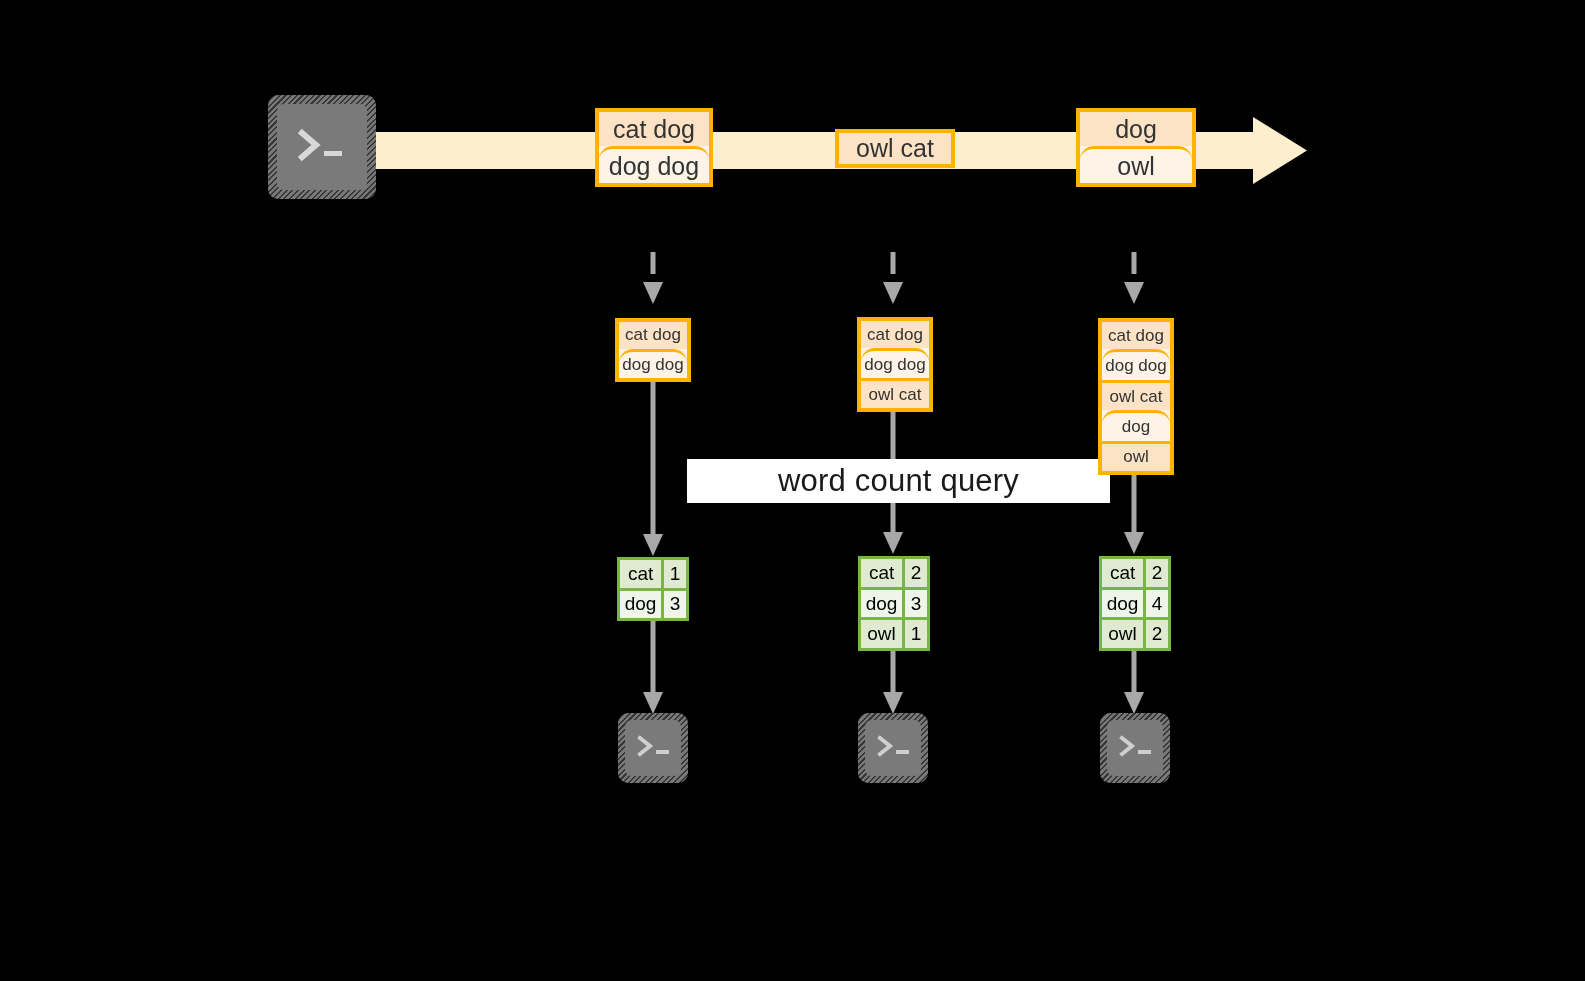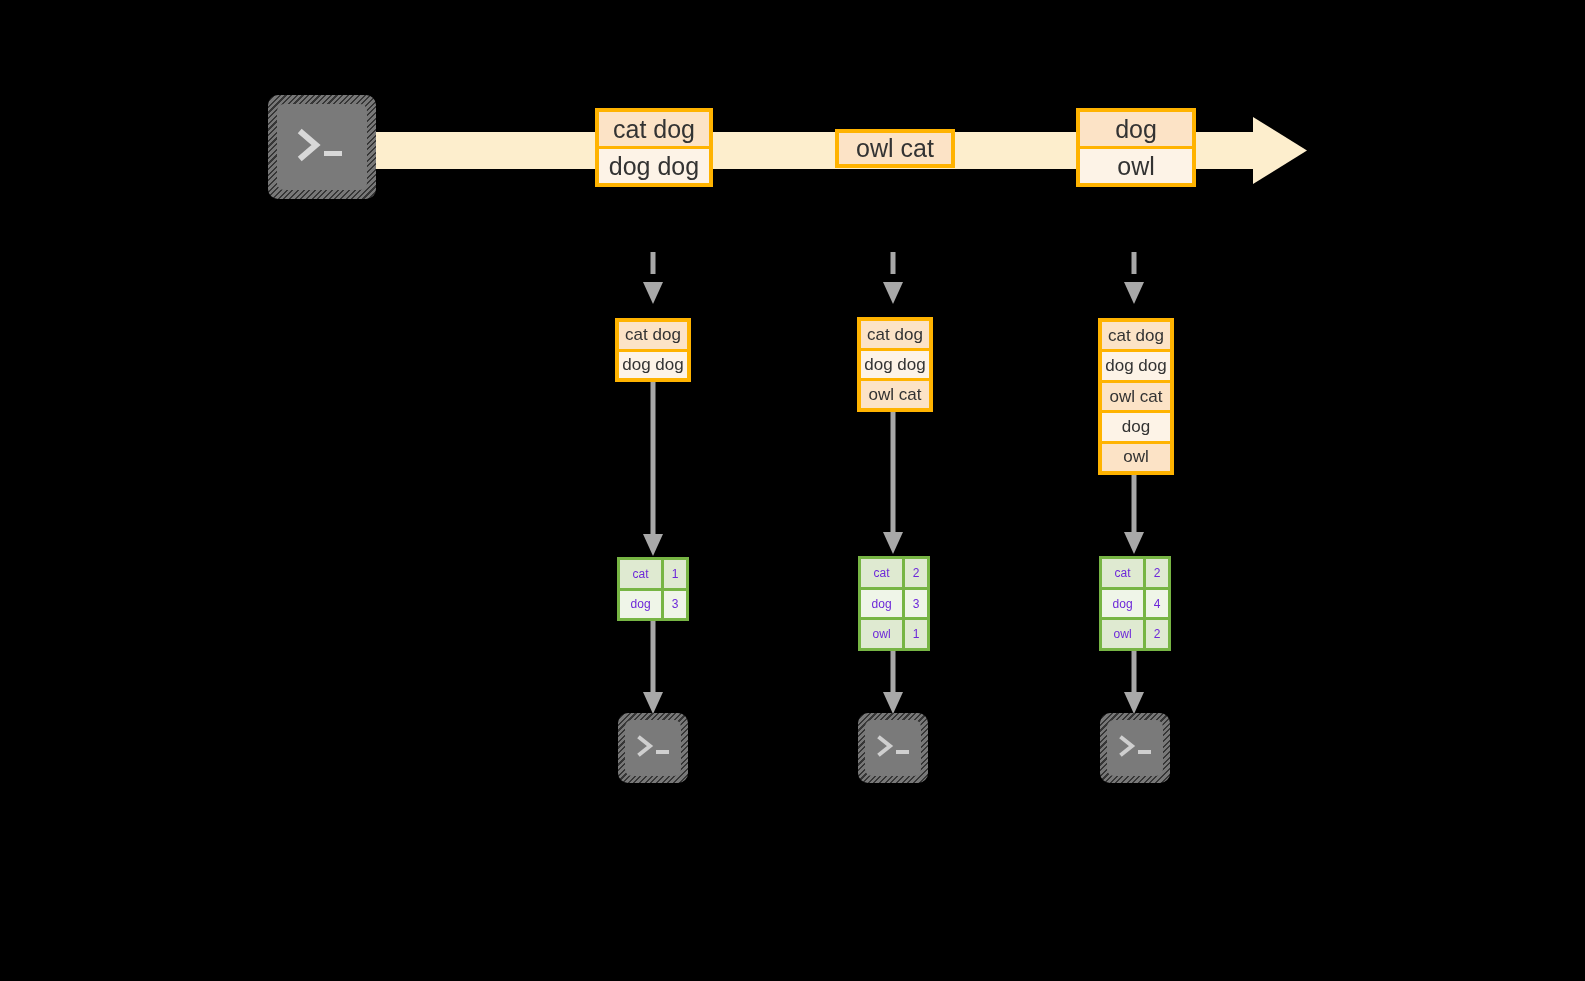--- a/index.html
+++ b/index.html
@@ -54,21 +54,21 @@
   }
   .ebox .row {
     flex: 1 1 0;
     display: flex;
     align-items: center;
     justify-content: center;
     color: #333333;
     white-space: nowrap;
   }
   .ebox .row.shade { background: #fce3c6; }
-  .ebox .row.plain { background: #fdf3e7; }
+  .ebox .row.plain { background: #fdf3e7; border-radius: 14px; }
   .ebox .row + .row { border-top: 3px solid #ffb300; }
 
   .ebox.big .row { font-size: 25px; }
   .ebox.small .row { font-size: 17px; }
 
   
   .gtable {
     position: absolute;
     box-sizing: border-box;
     border: 3px solid #77b544;
@@ -80,22 +80,22 @@
     flex: 1 1 0;
     display: flex;
   }
   .gtable .grow + .grow { border-top: 3px solid #77b544; }
   .gtable .grow.shade .gcell { background: #dfead1; }
   .gtable .grow.plain .gcell { background: #eff5e8; }
   .gtable .gcell {
     display: flex;
     align-items: center;
     justify-content: center;
-    font-size: 12px;
-    color: #6d28d9;
+    font-size: 19px;
+    color: #000000;
     box-sizing: border-box;
   }
   .gtable .gcell.word { width: 47px; }
   .gtable .gcell.count { width: 28px; border-left: 3px solid #77b544; }
 
   
   .conn { position: absolute; overflow: visible; }
 
   
   .banner {
@@ -229,20 +229,23 @@
   <svg class="conn" style="left:1118px; top:252px;" width="32" height="58" viewBox="0 0 32 58">
     <line x1="16" y1="0" x2="16" y2="31" stroke="#a8a8a8" stroke-width="5" stroke-dasharray="22 9"></line>
     <polygon points="6,30 26,30 16,52" fill="#a8a8a8"></polygon>
   </svg>
 
   <svg class="conn" style="left:1118px; top:474px;" width="32" height="83" viewBox="0 0 32 83">
     <line x1="16" y1="0" x2="16" y2="61" stroke="#a8a8a8" stroke-width="5"></line>
     <polygon points="6,58 26,58 16,80" fill="#a8a8a8"></polygon>
   </svg>
 
+  <div class="banner" style="left:687px; top:459px; width:423px; height:44px;">
+    <span>word count query</span>
+  </div>
 
   <div class="ebox small" style="left:1098px; top:318px; width:76px; height:157px;">
     <div class="row shade">cat dog</div>
     <div class="row plain">dog dog</div>
     <div class="row shade">owl cat</div>
     <div class="row plain">dog</div>
     <div class="row shade">owl</div>
   </div>
 
   <div class="gtable" style="left:1099px; top:556px; width:72px; height:95px;">

